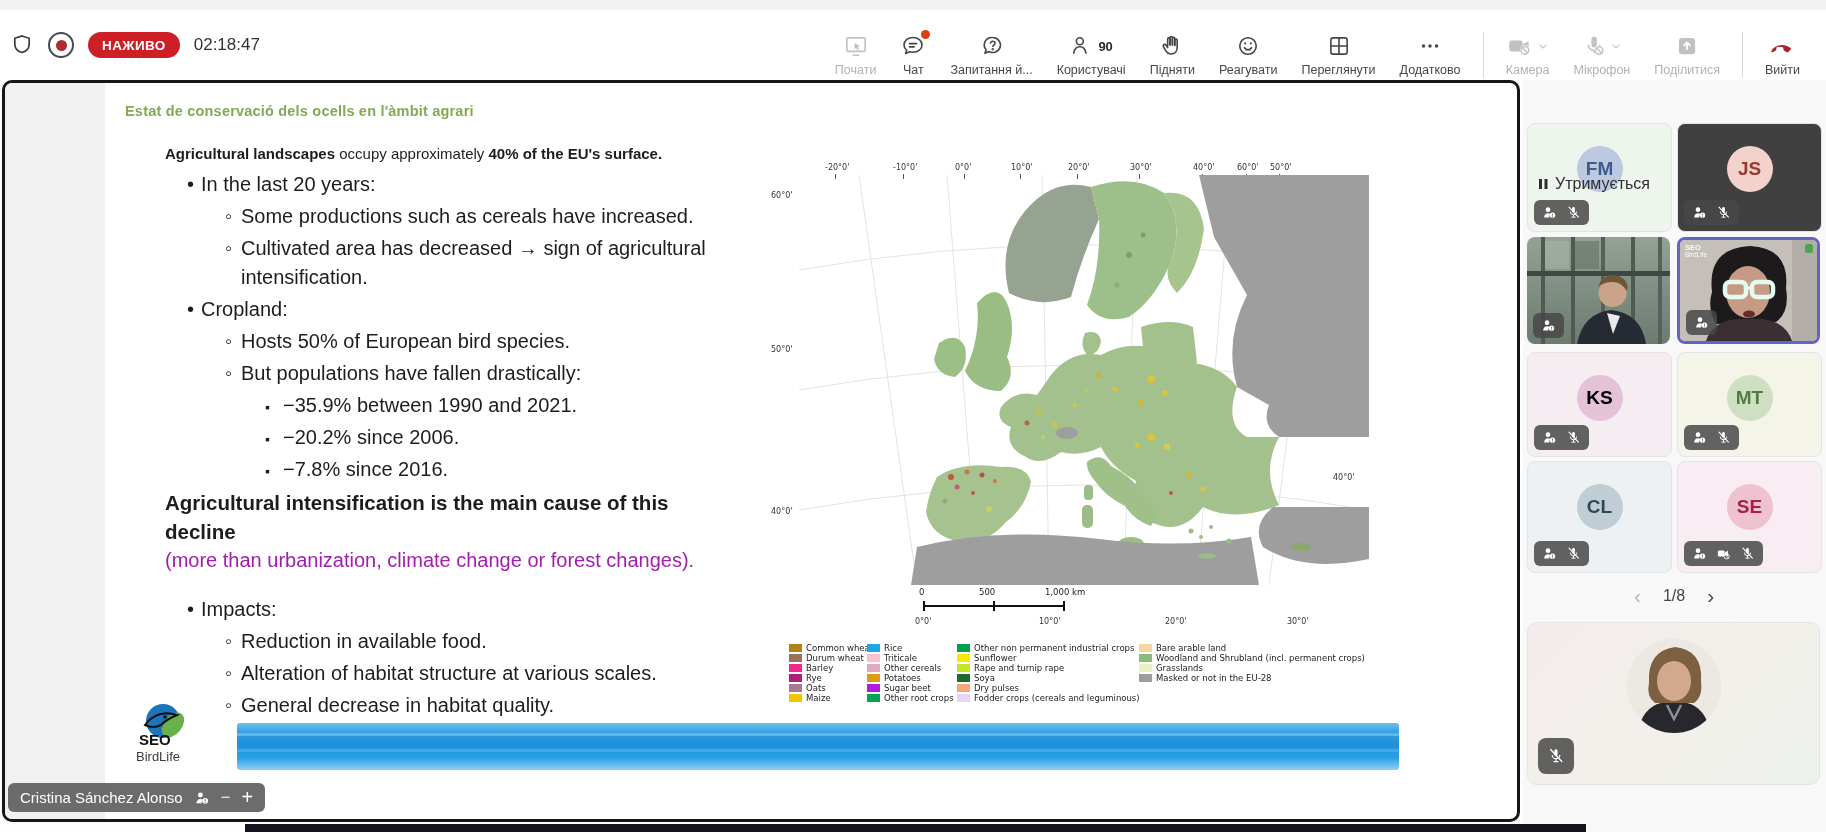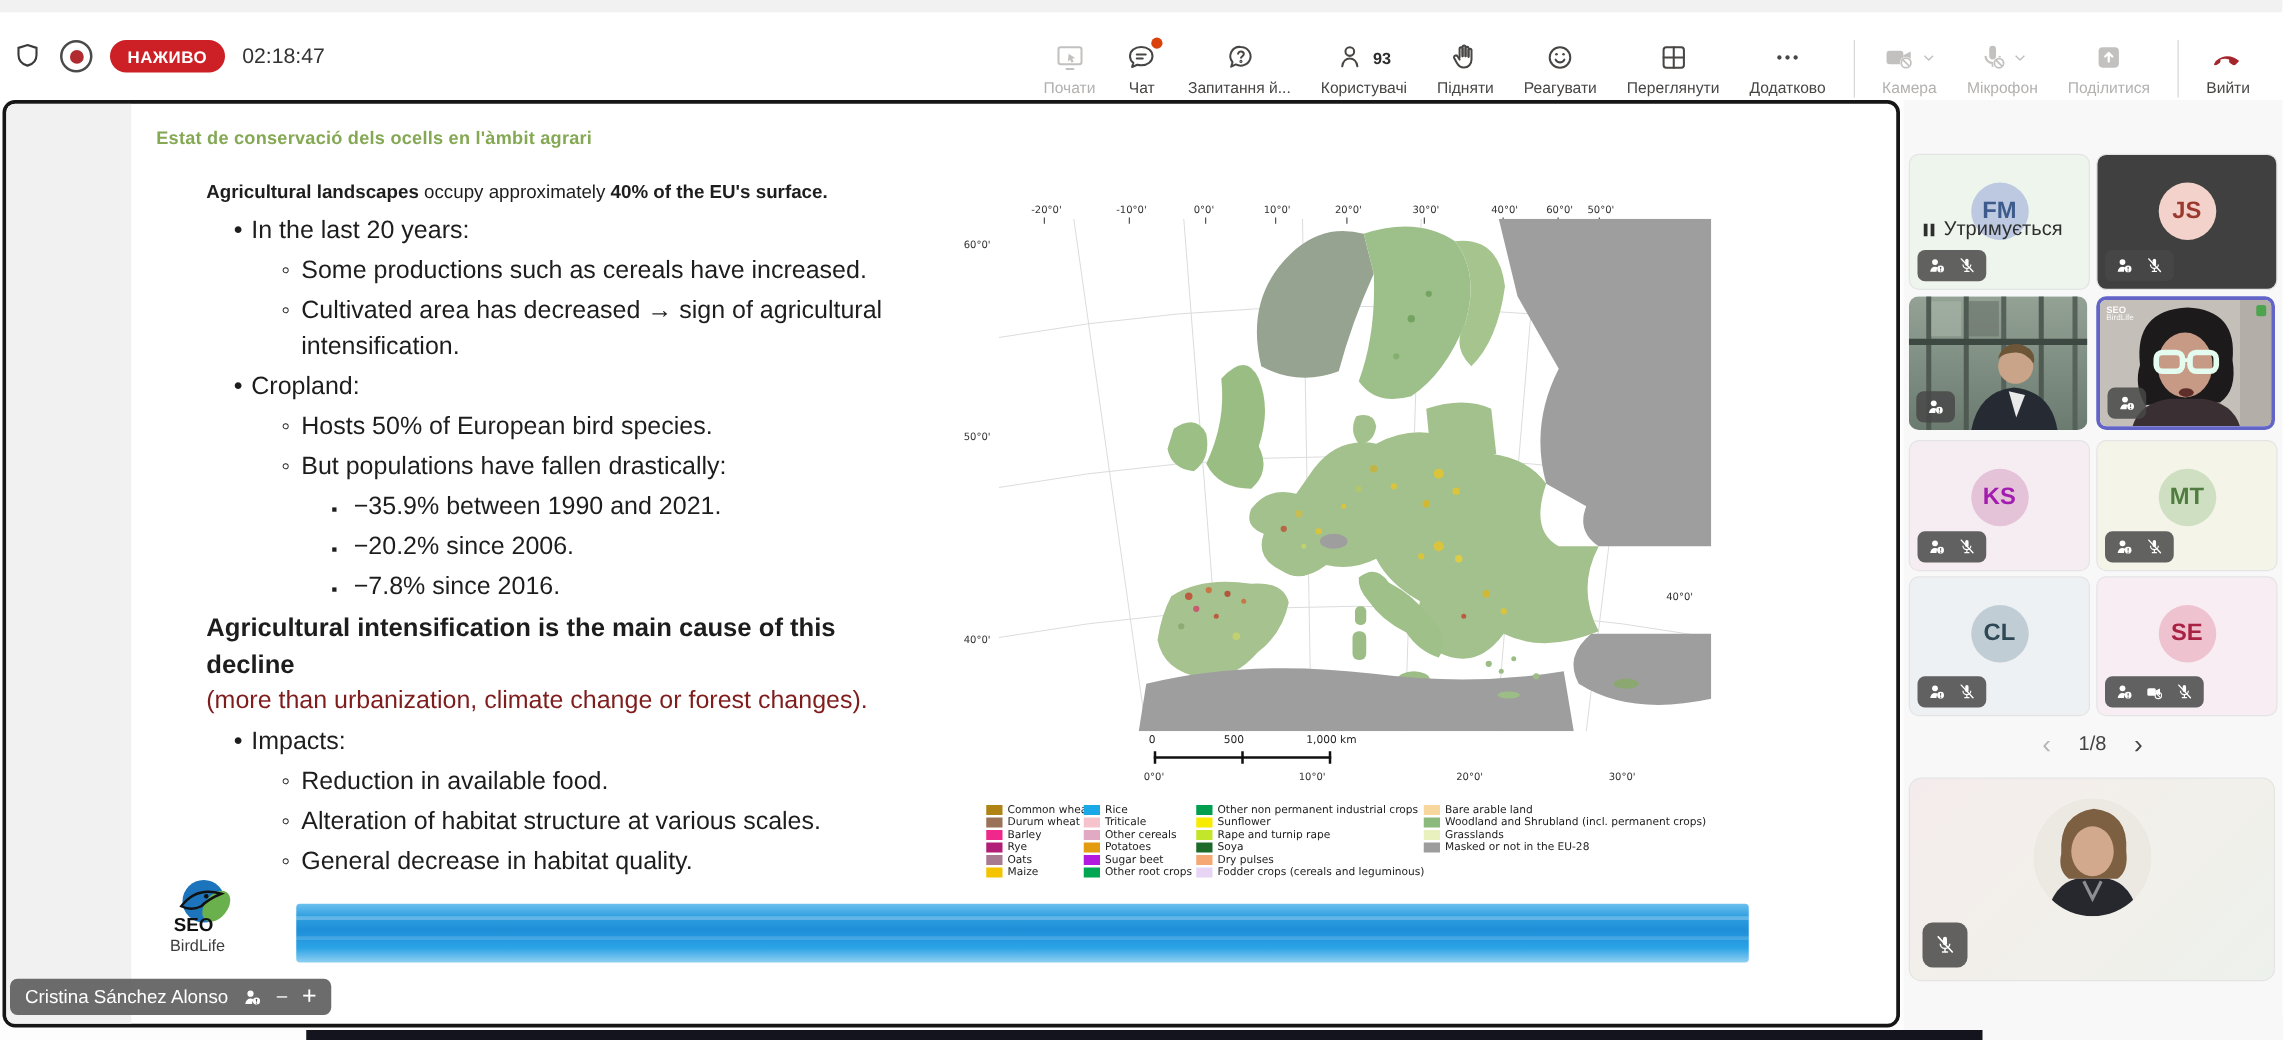--- a/index.html
+++ b/index.html
@@ -37,21 +37,21 @@
          border-radius:10px;overflow:hidden;}
   #gray-margin{left:0;top:0;width:100px;height:736px;background:#f1f1f1;}
   #slide-title{left:120px;top:20px;font-size:14.5px;font-weight:bold;letter-spacing:.2px;}
   #text-col{left:160px;top:56px;width:572px;font-size:20px;line-height:29px;color:#1d1d1d;}
   #text-col .intro{margin:0 0 2px 0;font-size:15px;}
   .li{position:relative;margin:0 0 3px 0;}
   .li.l1{padding-left:36px;}  .li.l1::before{content:"•";position:absolute;left:22px;}
   .li.l2{padding-left:76px;}  .li.l2::before{content:"◦";position:absolute;left:60px;}
   .li.l3{padding-left:118px;} .li.l3::before{content:"▪";position:absolute;left:100px;font-size:14px;top:2px;}
   .emph{font-weight:bold;font-size:20.5px;margin-top:4px;}
-  .emphnote{color:#7f1d1d;margin-bottom:4px;}
+  .emphnote{color:#a21caf;margin-bottom:20px;}
 
   
   #seo-logo{left:116px;top:616px;width:80px;height:70px;}
   
   #blue-band{left:232px;top:640px;width:1162px;height:47px;
      background:linear-gradient(180deg,#6cc0ee 0%,#2f9fe0 22%,#1e8fd8 45%,#2ba2e6 75%,#8fd0f2 100%);
      border-radius:3px;}
   #blue-band .streak{position:absolute;left:0;width:100%;height:3px;background:rgba(255,255,255,.25);}
 
   
@@ -181,21 +181,21 @@
     </div>
 
     <div class="tbtn">
       <span class="icon-row">
         <svg width="26" height="26" viewBox="0 0 24 24">
             <g class="ic-stroke">
           <circle cx="10" cy="7.6" r="3.2"></circle>
               <path d="M4.4 18.5c.5-3.7 2.9-5.8 5.6-5.8s5.1 2.1 5.6 5.8"></path>
             </g>
         </svg>
-        <span class="count">93</span>
+        <span class="count">90</span>
       </span>
       <span class="lab">Користувачі</span>
     </div>
 
     <div class="tbtn">
       <span class="icon-row">
         <svg width="26" height="26" viewBox="0 0 24 24">
             <g class="ic-stroke">
           <path d="M8 12V5.6a1.1 1.1 0 0 1 2.2 0V11"></path>
           <path d="M10.2 11V4.3a1.1 1.1 0 0 1 2.2 0V11"></path>
@@ -637,21 +637,21 @@
   </div>
   <div class="cam-ok"></div>
   <div class="chip">
     <svg width="15" height="15">
         <use href="#i-person-alert"></use>
       </svg>
   </div>
 </div>
 
 <div class="tile" style="left: 1527px; top: 352px; width: 143px; height: 103px; background: rgb(246, 237, 242);">
-  <div class="avatar" style="background: rgb(228, 194, 215); color: #a21caf;">KS</div>
+  <div class="avatar" style="background: rgb(228, 194, 215); color: #000000;">KS</div>
   <div class="chip">
     <svg width="15" height="15">
         <use href="#i-person-alert"></use>
       </svg>
     <svg width="15" height="15">
         <use href="#i-mic-off"></use>
       </svg>
   </div>
 </div>
 

